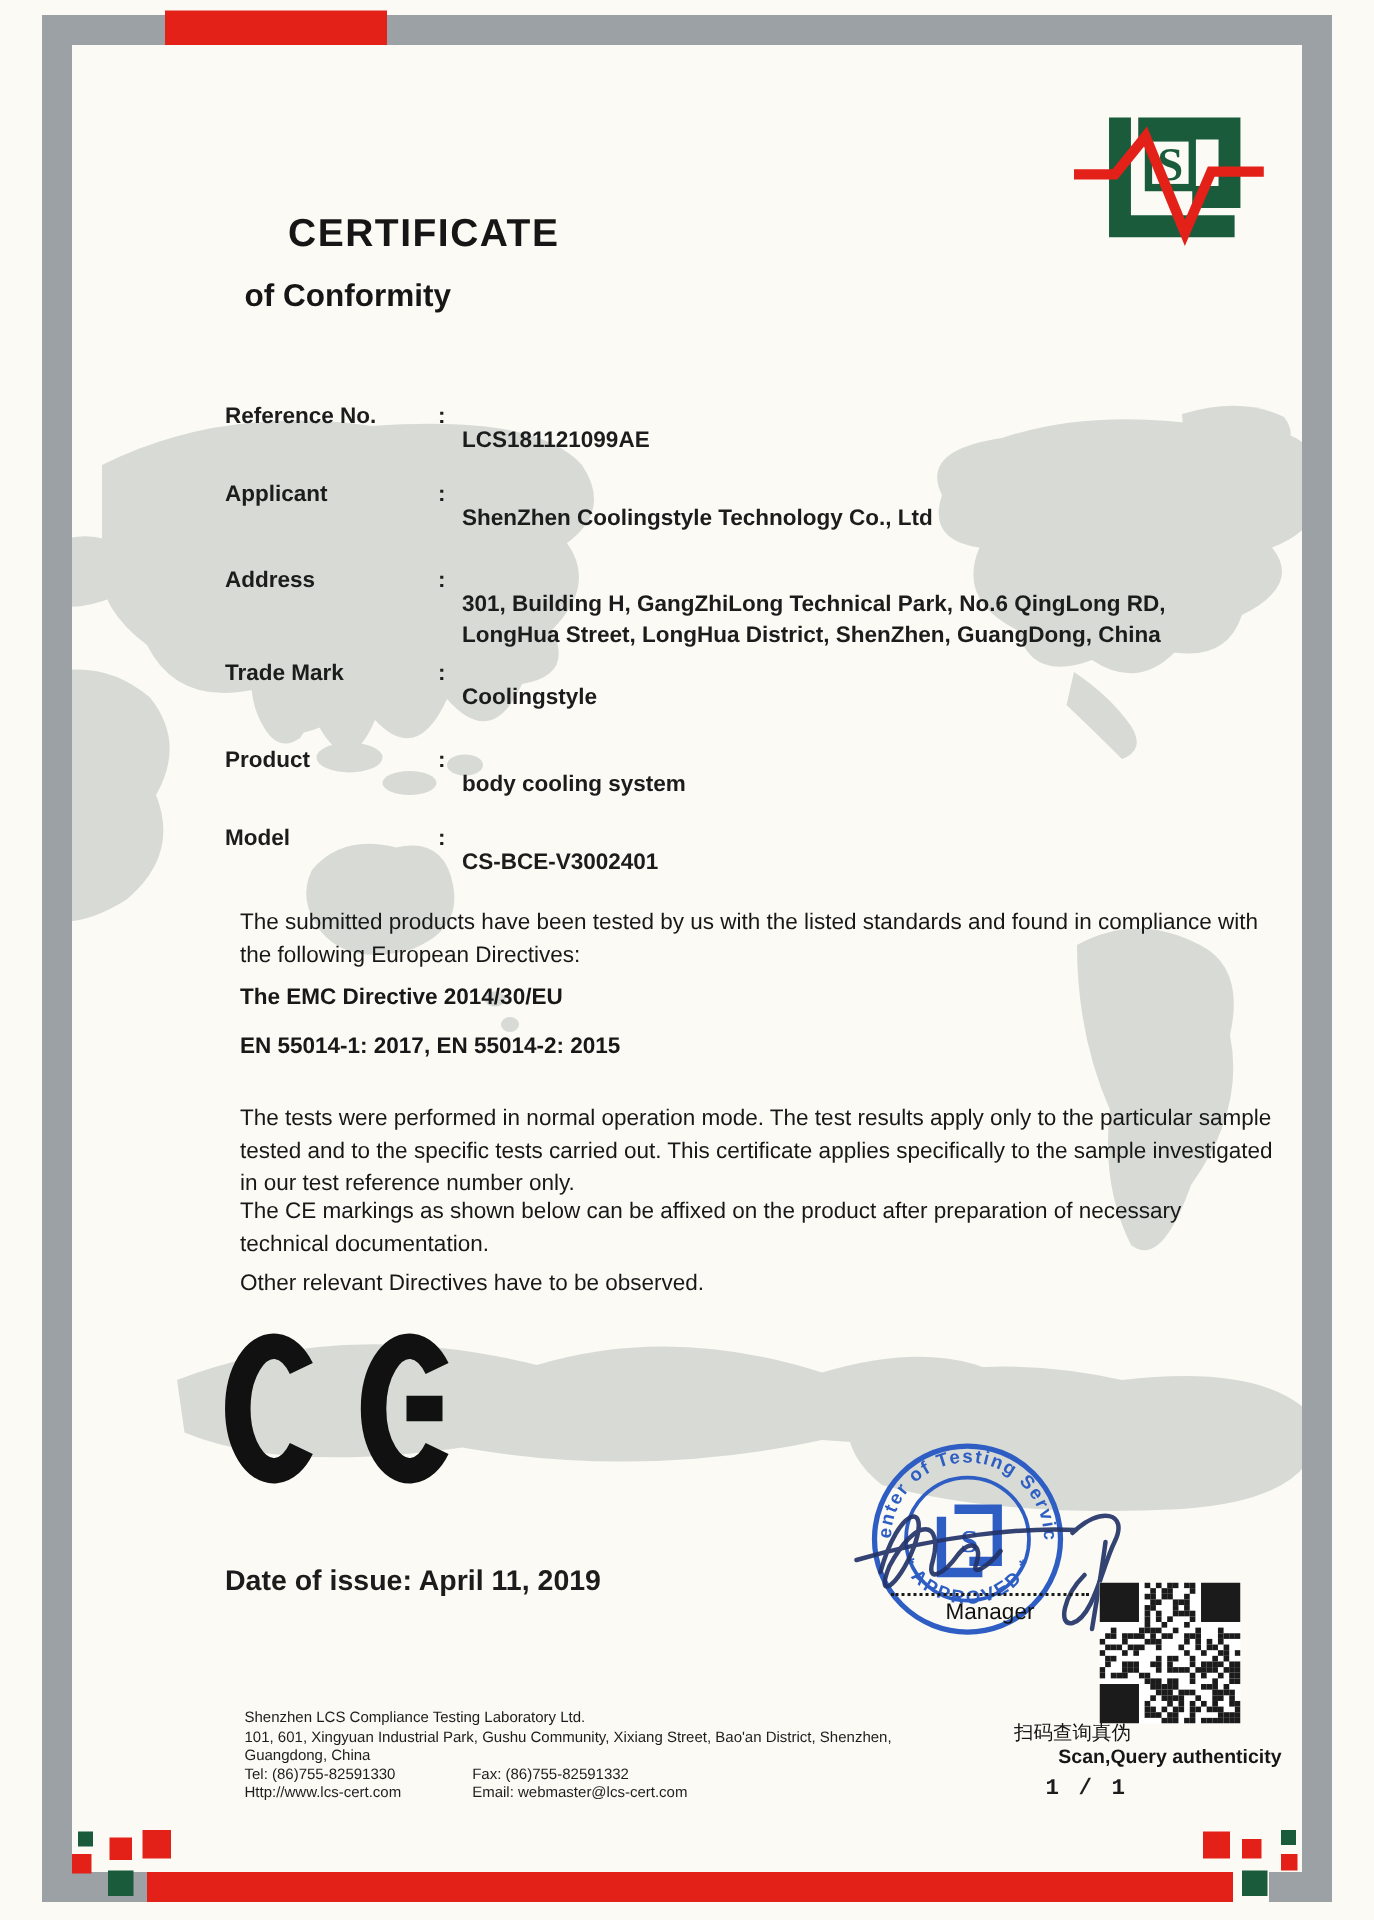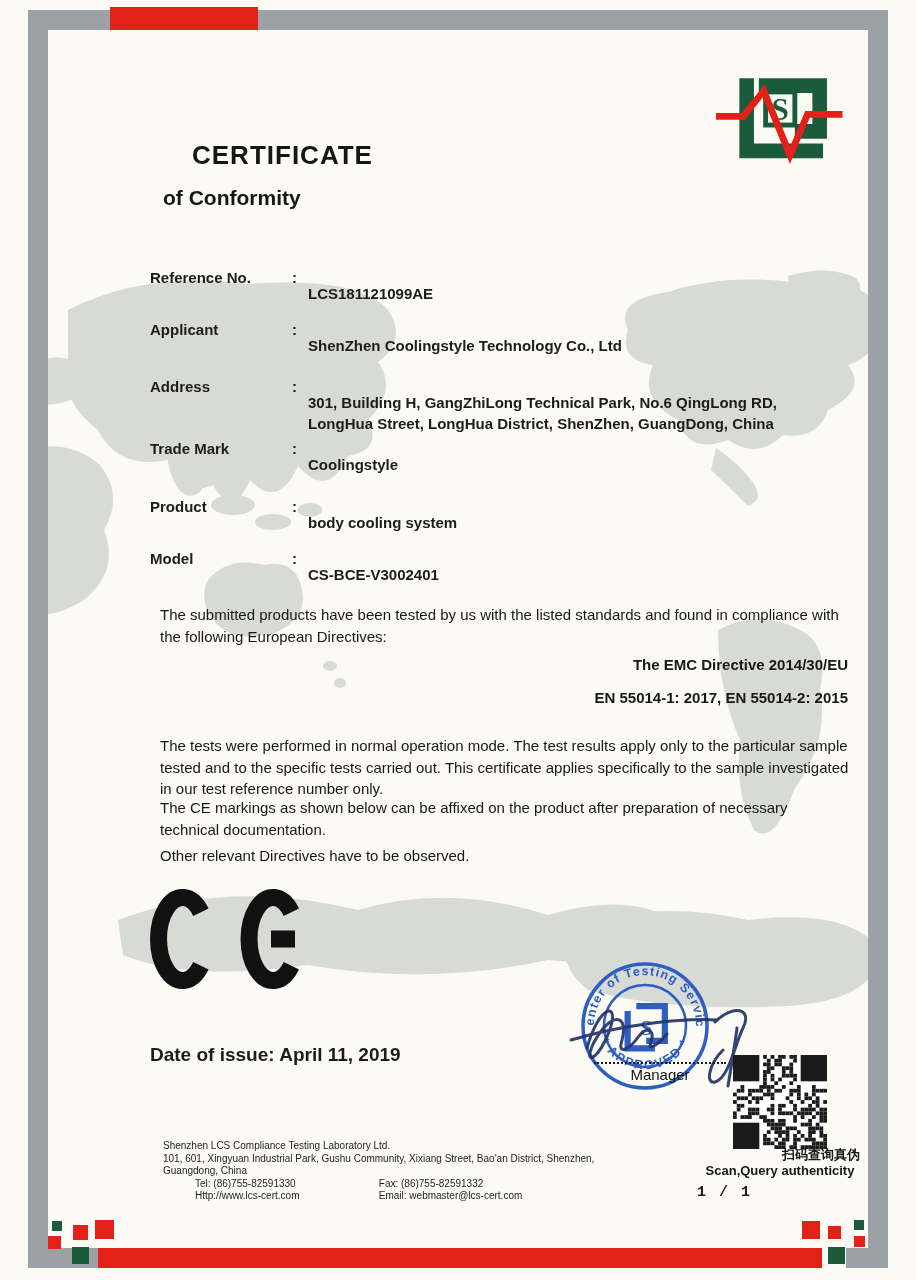--- a/index.html
+++ b/index.html
@@ -39,41 +39,41 @@
 
   .title{position:absolute;left:162px;top:140px;font-size:26px;font-weight:700;letter-spacing:1px;color:#161616;margin-left:30px;}
   .subtitle{position:absolute;left:163px;top:186px;font-size:21px;font-weight:700;color:#161616;}
 
   .field-row{position:absolute;left:150px;width:690px;font-size:15px;font-weight:700;line-height:21px;}
   .field-row .lbl{position:absolute;left:0;top:0;width:142px;}
   .field-row .sep{position:absolute;left:142px;top:0;}
   .field-row .val{position:absolute;left:158px;top:0;width:505px;margin-top:16px;}
 
   .para{position:absolute;left:160px;font-size:15px;line-height:21.5px;color:#181818;}
-  .para.bold{font-weight:700;text-align:right;}
+  .para.bold{font-weight:700;}
 
   .ce-mark{position:absolute;left:149px;top:887px;}
   .ce-mark path{stroke:#111;fill:none;}
 
   .date-issue{position:absolute;left:150px;top:1044px;font-size:19px;font-weight:700;}
 
   .stamp{position:absolute;left:575px;top:960px;}
   .sig{position:absolute;left:565px;top:982px;}
   .dotline{position:absolute;left:594px;top:1050px;width:132px;height:14px;border-bottom:2.5px dotted #1a1a1a;}
   .manager{position:absolute;left:596px;top:1066px;width:128px;text-align:center;font-size:15px;color:#111;}
 
   .qr-wrap{position:absolute;left:733px;top:1055px;width:94px;height:94px;background:#fff;}
   .qr-wrap svg rect{fill:#1b1b1b;}
-  .qr-cap-zh{position:absolute;left:700px;top:1146px;width:160px;text-align:right;font-size:13px;font-weight:700;color:#161616;}
+  .qr-cap-zh{position:absolute;left:676px;top:1146px;width:160px;text-align:left;font-size:13px;font-weight:400;color:#161616;}
   .qr-cap-en{position:absolute;left:688px;top:1163px;width:184px;text-align:center;font-size:13px;font-weight:600;color:#161616;}
 
   .page-num{position:absolute;left:697px;top:1184px;font-family:"Liberation Mono",monospace;font-size:15px;font-weight:700;letter-spacing:2px;}
 
   .footer{position:absolute;left:163px;top:1140px;font-size:10px;line-height:12.6px;color:#1d1d1d;width:560px;}
-  .footer .cols span{display:inline-block;margin-left:32px;}
+  .footer .cols span{display:inline-block;}
   .footer .c1{width:149px;}
 </style>
 </head>
 <body>
 
 <div class="page">
 
   <svg class="worldmap" width="860" height="740" viewBox="0 0 860 740">
     <path d="M40,40 Q120,0 220,14 Q330,6 360,40 Q380,70 350,92 Q370,120 340,150 Q355,180 320,186 Q300,230 270,196 Q250,240 222,210 Q205,250 185,215 Q150,230 140,190 Q90,200 70,160 Q30,130 40,90 Z"></path>
     <path d="M140,180 Q160,170 175,185 Q185,205 172,222 Q158,232 148,215 Q138,198 140,180 Z"></path>

